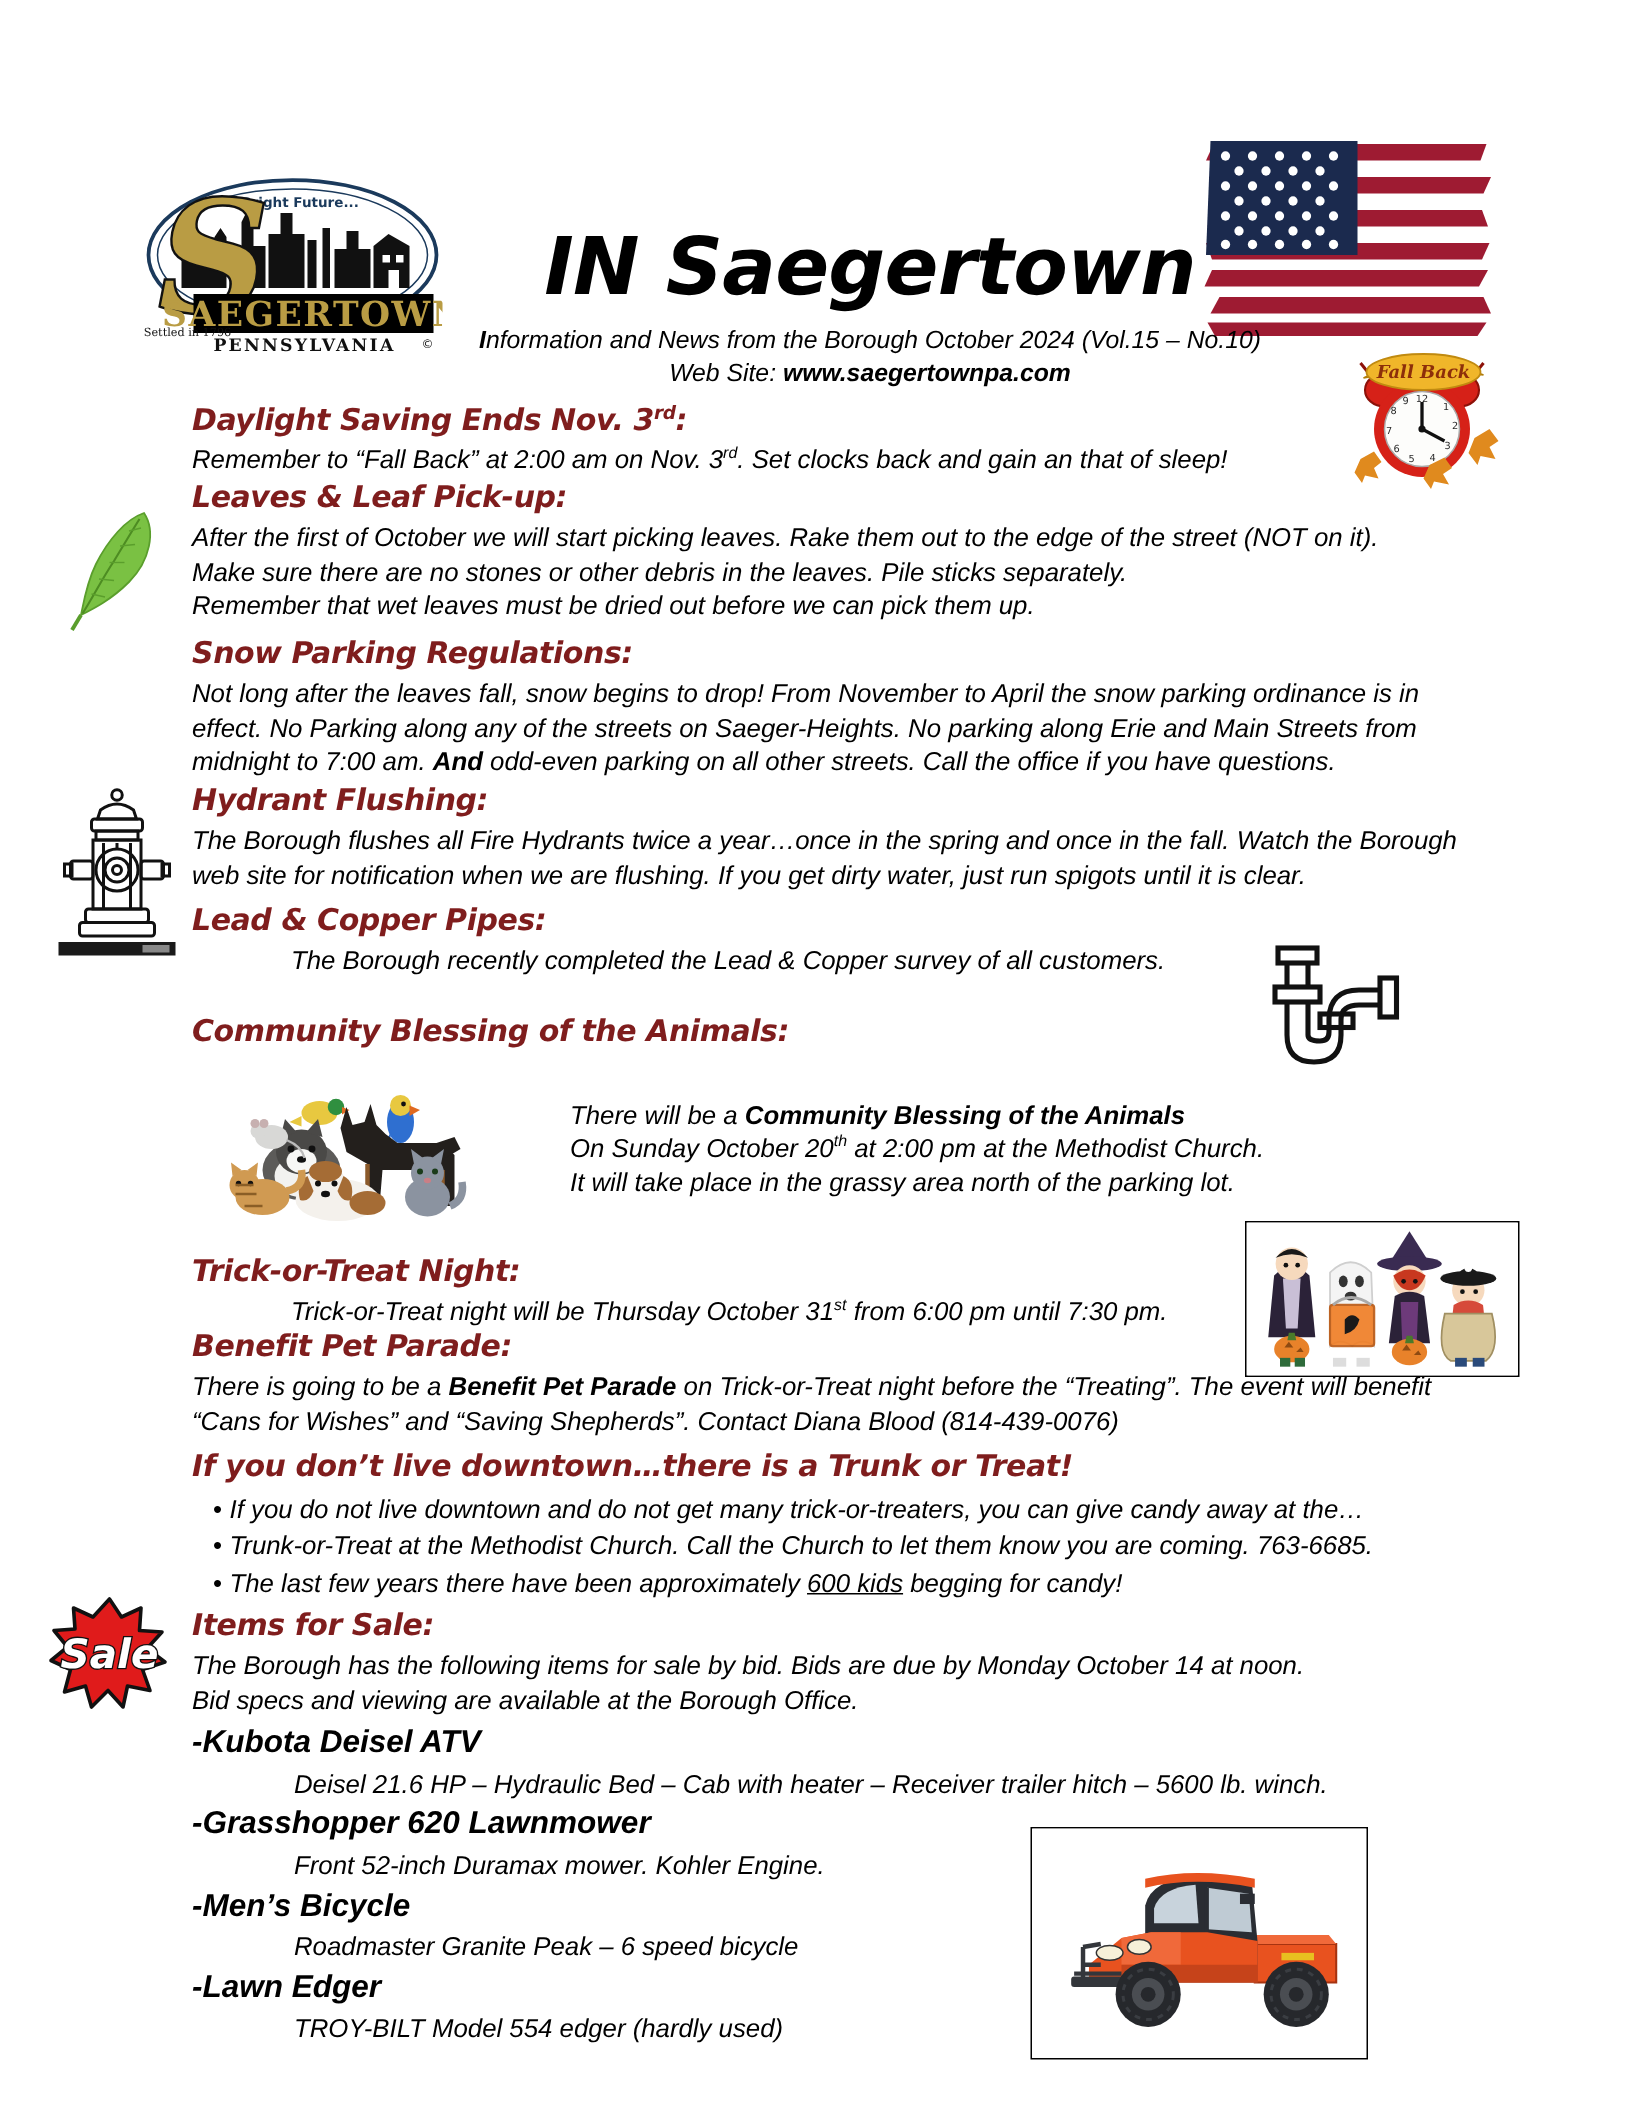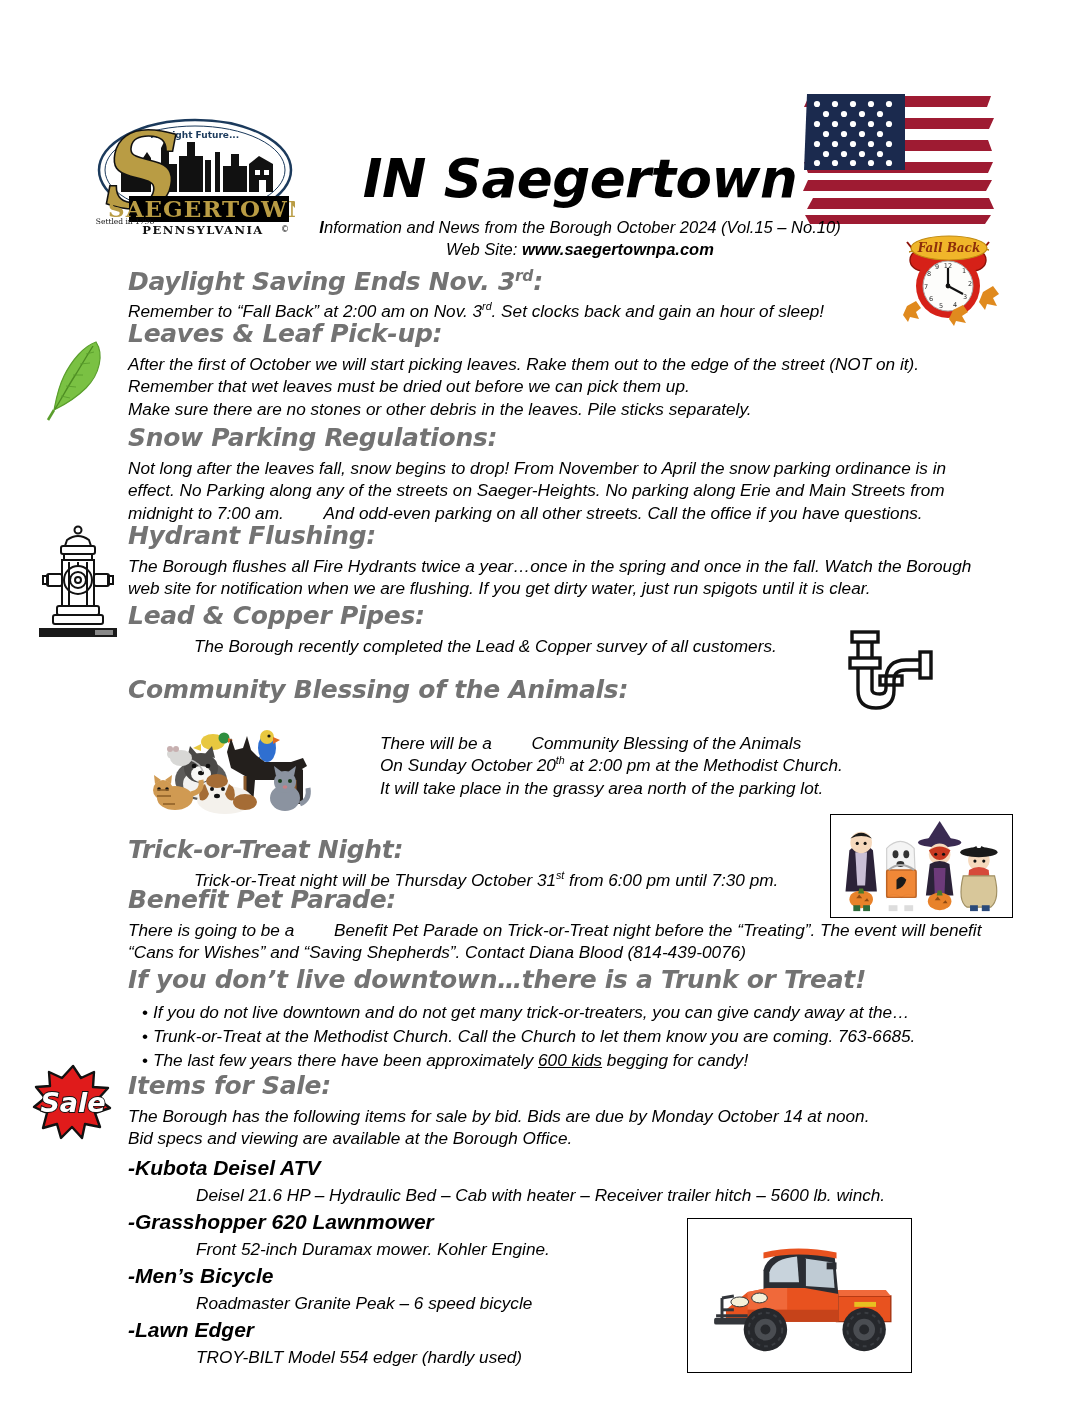--- a/index.html
+++ b/index.html
@@ -67,33 +67,33 @@
   
   .content {
     position: absolute;
     left: 0; top: 0;
     width: 1088px;
   }
   .h2 {
     font-family: "DejaVu Sans", sans-serif;
     font-weight: bold;
     font-style: italic;
-    font-size: 25px;
-    color: #737373;
+    font-size: 20px;
+    color: #7f1d1d;
     letter-spacing: -0.3px;
     line-height: 1.12;
   }
   .p {
     font-family: "Liberation Sans", sans-serif;
     font-style: italic;
     font-size: 17.2px;
     color: #000;
     line-height: 1.30;
   }
-  .p b, .h2 b { font-weight: normal; margin-left: 35px; }
+  .p b, .h2 b { font-weight: bold; }
   sup { font-size: 0.62em; vertical-align: super; }
 
   .blk { position: absolute; }
 
   .bullets { list-style: none; margin: 0; padding: 0; }
   .bullets li {
     font-family: "Liberation Sans", sans-serif;
     font-style: italic;
     font-size: 17.2px;
     line-height: 1.40;
@@ -510,28 +510,28 @@
         <circle cx="78" cy="112" r="17" stroke-dasharray="4 4"></circle>
         <circle cx="178" cy="112" r="17" stroke-dasharray="4 4"></circle>
       </g>
     </svg>
   </div>
 
   <div class="content">
 
     <div class="blk" style="left:128px; top:268px; width:760px;">
       <div class="h2"><span>Daylight Saving Ends Nov. 3</span><sup>rd</sup><span>:</span></div>
-      <div class="p" style="margin-top:4px;"><span>Remember to “Fall Back” at 2:00 am on Nov. 3</span><sup>rd</sup><span>. Set clocks back and gain an hour of sleep!</span></div>
+      <div class="p" style="margin-top:4px;"><span>Remember to “Fall Back” at 2:00 am on Nov. 3</span><sup>rd</sup><span>. Set clocks back and gain an that of sleep!</span></div>
     </div>
 
     <div class="blk" style="left:128px; top:320px; width:860px;">
       <div class="h2">Leaves &amp; Leaf Pick-up:</div>
       <div class="p" style="margin-top:5px;">After the first of October we will start picking leaves. Rake them out to the edge of the street (NOT on it).</div>
+      <div class="p">Make sure there are no stones or other debris in the leaves. Pile sticks separately.</div>
       <div class="p">Remember that wet leaves must be dried out before we can pick them up.</div>
-      <div class="p">Make sure there are no stones or other debris in the leaves. Pile sticks separately.</div>
     </div>
 
     <div class="blk" style="left:128px; top:424px; width:870px;">
       <div class="h2">Snow Parking Regulations:</div>
       <div class="p" style="margin-top:5px;">Not long after the leaves fall, snow begins to drop! From November to April the snow parking ordinance is in</div>
       <div class="p">effect. No Parking along any of the streets on Saeger-Heights. No parking along Erie and Main Streets from</div>
       <div class="p"><span>midnight to 7:00 am. </span><b>And</b><span> odd-even parking on all other streets. Call the office if you have questions.</span></div>
     </div>
 
     <div class="blk" style="left:128px; top:522px; width:880px;">

